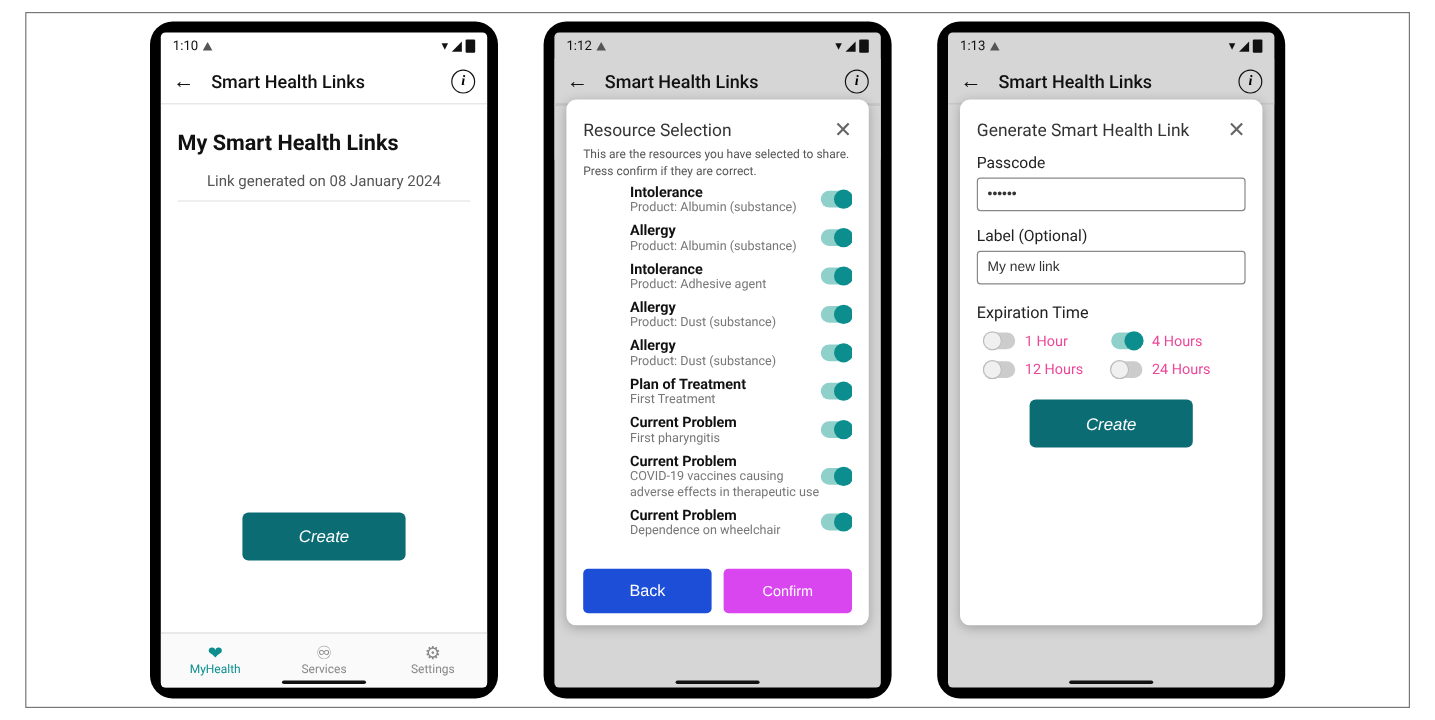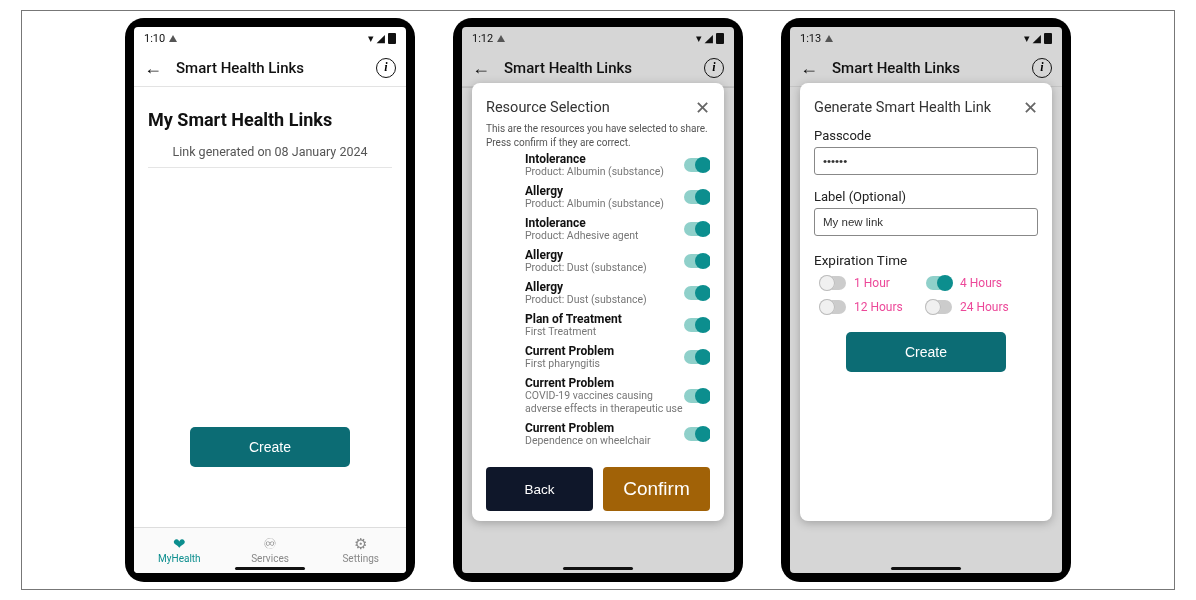--- a/index.html
+++ b/index.html
@@ -71,21 +71,21 @@
   .back-arrow { font-size: 18px; color:#111; }
   .info-icon {
     width:20px;height:20px;border:1.5px solid #111;border-radius:50%;
     display:flex;align-items:center;justify-content:center;font-size:12px;font-family:serif;font-style:italic;font-weight:bold;
   }
   .body { flex:1; padding: 14px; overflow:hidden; position:relative; }
   h2.page-title { font-size:18px; font-weight:700; margin:8px 0 6px; color:#111; }
   .link-row { font-size:12.5px; color:#555; padding:8px 2px; border-bottom:1px solid #e5e5e5;text-align:center; }
   .primary-btn {
     background:#0c6c74; color:#fff; border:none; border-radius:5px;
-    font-size:14px; padding:12px 0; width:160px; display:block; margin:0 auto;
+    font-size:14px; padding:12px 0; width:136px; display:block; margin:0 auto;font-style:italic;
   }
   .nav-bar {
     height:46px; border-top:1px solid #ddd; display:flex;
     background:#fafafa;
   }
   .screen.dim .nav-bar { background:#d6d6d6; border-top:1px solid #bfbfbf; }
   .nav-item { flex:1; display:flex; flex-direction:column; align-items:center; justify-content:center; font-size:10px; color:#888; gap:1px; }
   .nav-item.active { color:#0c8e8e; }
   .nav-ico { font-size:15px; line-height:1; }
   .home-indicator { position:absolute; bottom:3px; left:50%; transform:translateX(-50%); width:70px;height:3px;background:#111;border-radius:2px; }
@@ -107,22 +107,22 @@
   .switch {
     width:26px;height:14px;border-radius:8px;background:#8fd0ca;position:relative;flex-shrink:0;
   }
   .switch::after {
     content:'';position:absolute;right:-1px;top:-1px;width:16px;height:16px;border-radius:50%;
     background:#0c8e8e;
   }
   .switch.off { background:#ccc; }
   .switch.off::after { background:#f0f0f0; left:-1px; right:auto; box-shadow:0 0 0 1px #bbb inset; }
   .modal-actions { display:flex; gap:10px; margin-top:8px; }
-  .btn-gray { flex:1; background:#0f172a; color:#fff; border:none; border-radius:4px; padding:11px 0; font-size:13.5px; }
-  .btn-teal { flex:1; background:#a16207; color:#fff; border:none; border-radius:4px; padding:11px 0; font-size:19px; }
+  .btn-gray { flex:1; background:#1d4ed8; color:#fff; border:none; border-radius:4px; padding:11px 0; font-size:13.5px; }
+  .btn-teal { flex:1; background:#d946ef; color:#fff; border:none; border-radius:4px; padding:11px 0; font-size:12px; }
   
   .field-label { font-size:13px; color:#222; margin-top:6px; margin-bottom:4px; }
   .field-input {
     width:100%; border:1px solid #888; border-radius:3px; padding:7px 8px; font-size:11.5px; color:#333;
   }
   .section-label { font-size:13.5px; color:#222; margin-top:16px; margin-bottom:8px; }
   .exp-grid { display:grid; grid-template-columns:1fr 1fr; row-gap:10px; padding:0 6px; }
   .exp-opt { display:flex; align-items:center; gap:8px; font-size:12px; color:#ec4899; }
   .create-btn { margin-top:18px; }
   .partial-letter {

